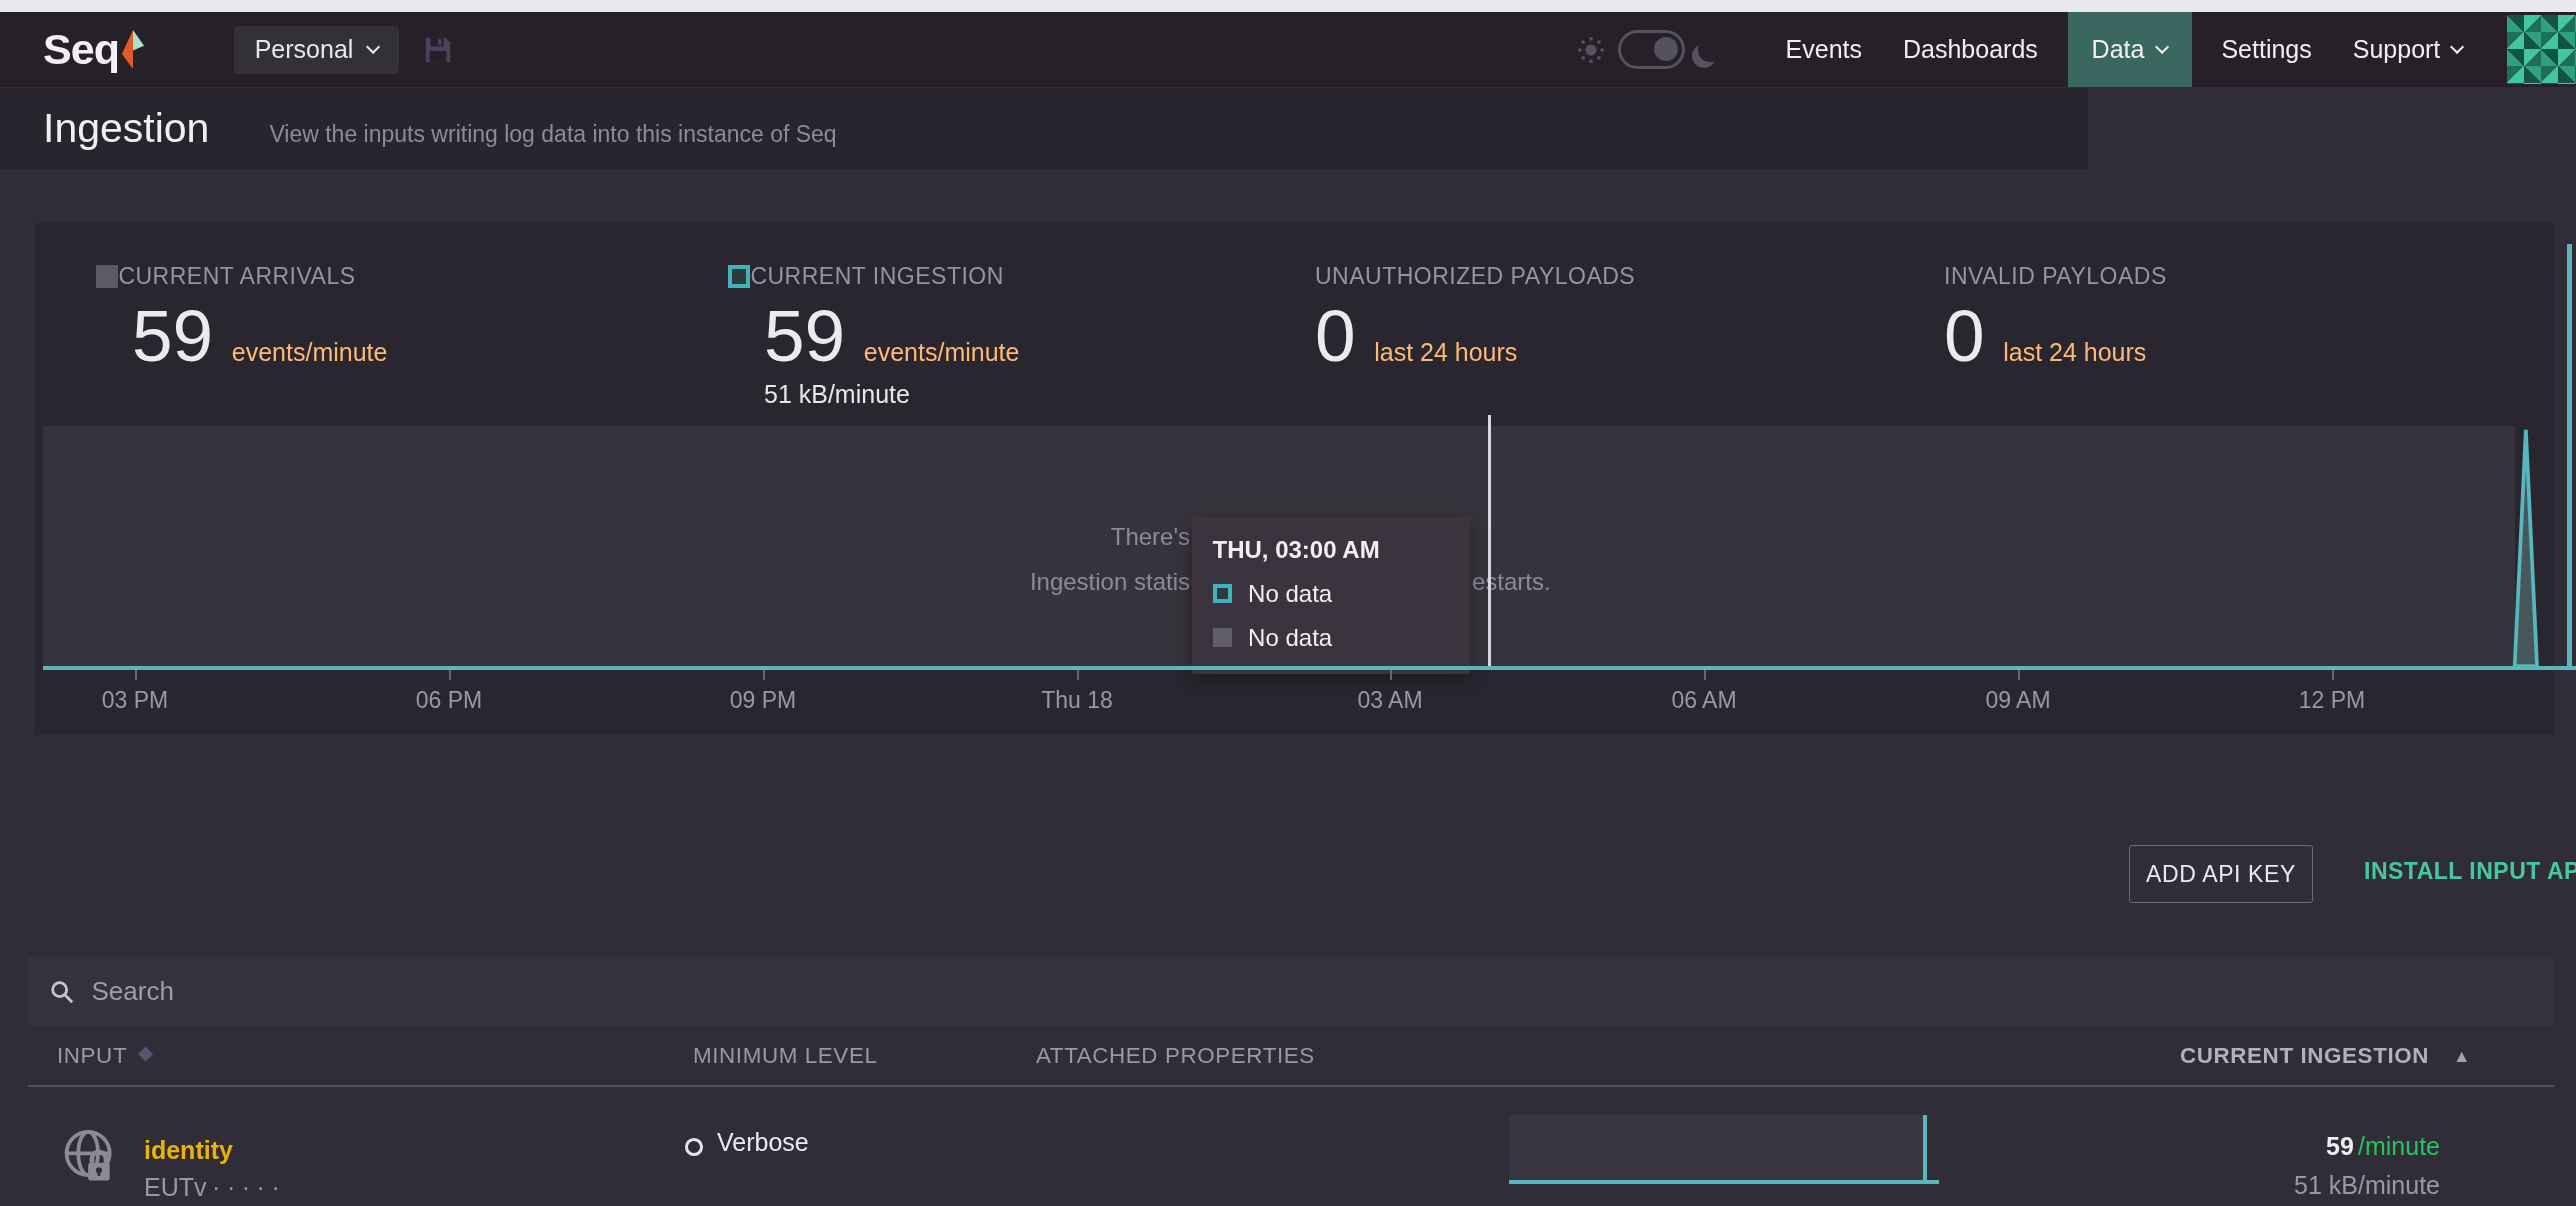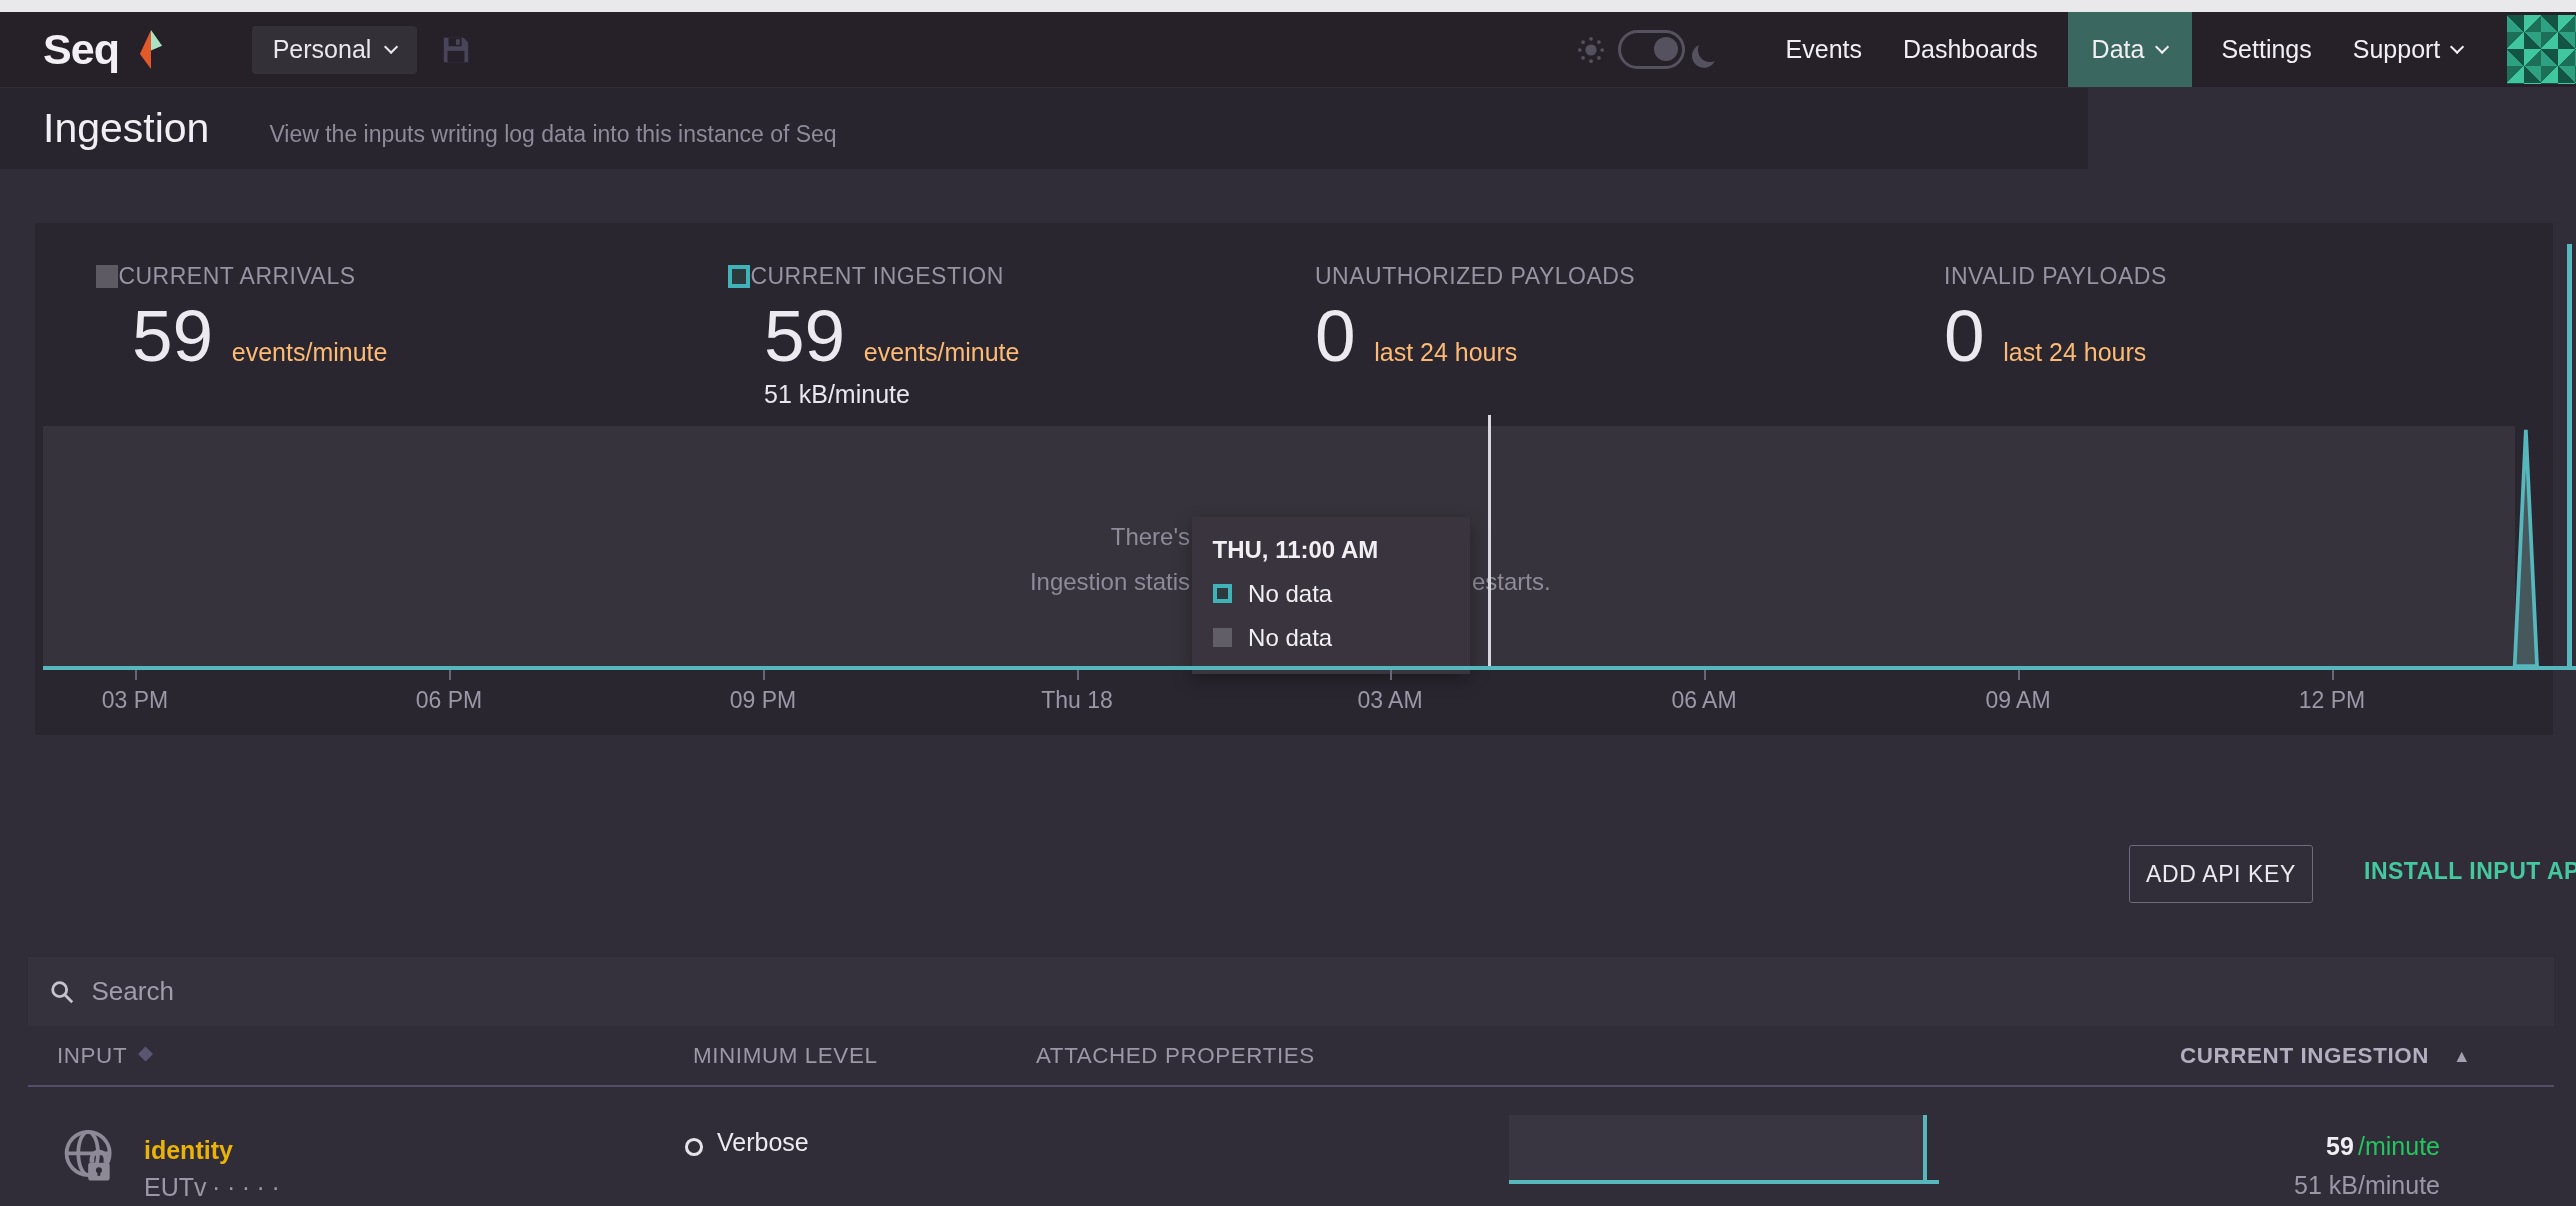--- a/index.html
+++ b/index.html
@@ -5,21 +5,21 @@
   * { margin:0; padding:0; box-sizing:border-box; }
   body { background:#1c191f; font-family:"Liberation Sans","DejaVu Sans",sans-serif; }
   #screen { position:relative; width:2576px; height:1207px; overflow:hidden; background:#312d38; }
 
   
   .chrome-strip { position:absolute; left:0; top:0; width:2576px; height:12px; background:#e9e8ea; }
 
   
   .navbar { position:absolute; left:0; top:12px; width:2576px; height:75px; background:#262128;
             display:flex; align-items:center; padding-left:43px; }
-  .brand { display:flex; align-items:center; gap:20px; }
+  .brand { display:flex; align-items:center; gap:2px; }
   .brand-text { font-size:43px; font-weight:bold; color:#f2f0f4; letter-spacing:-0.9px; }
   .workspace-btn { margin-left:89px; height:48px; background:#343038; border-radius:3.7px;
                    display:flex; align-items:center; gap:15px; padding:0 20.5px;
                    color:#e9e7ed; font-size:25px; cursor:pointer; }
   .chev { width:10.2px; height:10.2px; border-right:2.8px solid currentColor; border-bottom:2.8px solid currentColor;
           transform:rotate(45deg); margin-top:-5.6px; }
   .save-icon { margin-left:24px; }
   .nav-right { margin-left:auto; display:flex; align-items:center; height:75px; }
   .theme-group { display:flex; align-items:center; gap:13px; margin-right:43px; color:#55515f; }
   .toggle { position:relative; width:67px; height:39px; border:3.7px solid #55515f; border-radius:19.6px; cursor:pointer; }
@@ -255,21 +255,21 @@
 
       <div class="crosshair"></div>
 
       <span class="spike-svg">
         <svg width="60" height="242" viewBox="0 0 64 260">
           <polygon points="22,258 34,4 46,258" fill="#46585c" stroke="#56b7bc" stroke-width="4"></polygon>
         </svg>
       </span>
 
       <div class="tooltip">
-        <div class="tooltip-title">THU, 11:00 AM</div>
+        <div class="tooltip-title">THU, 03:00 AM</div>
         <div class="tooltip-row">
           <span class="tt-swatch tt-teal"></span>
           <span class="tooltip-val">No data</span>
         </div>
         <div class="tooltip-row">
           <span class="tt-swatch tt-gray"></span>
           <span class="tooltip-val">No data</span>
         </div>
       </div>
     </div>

